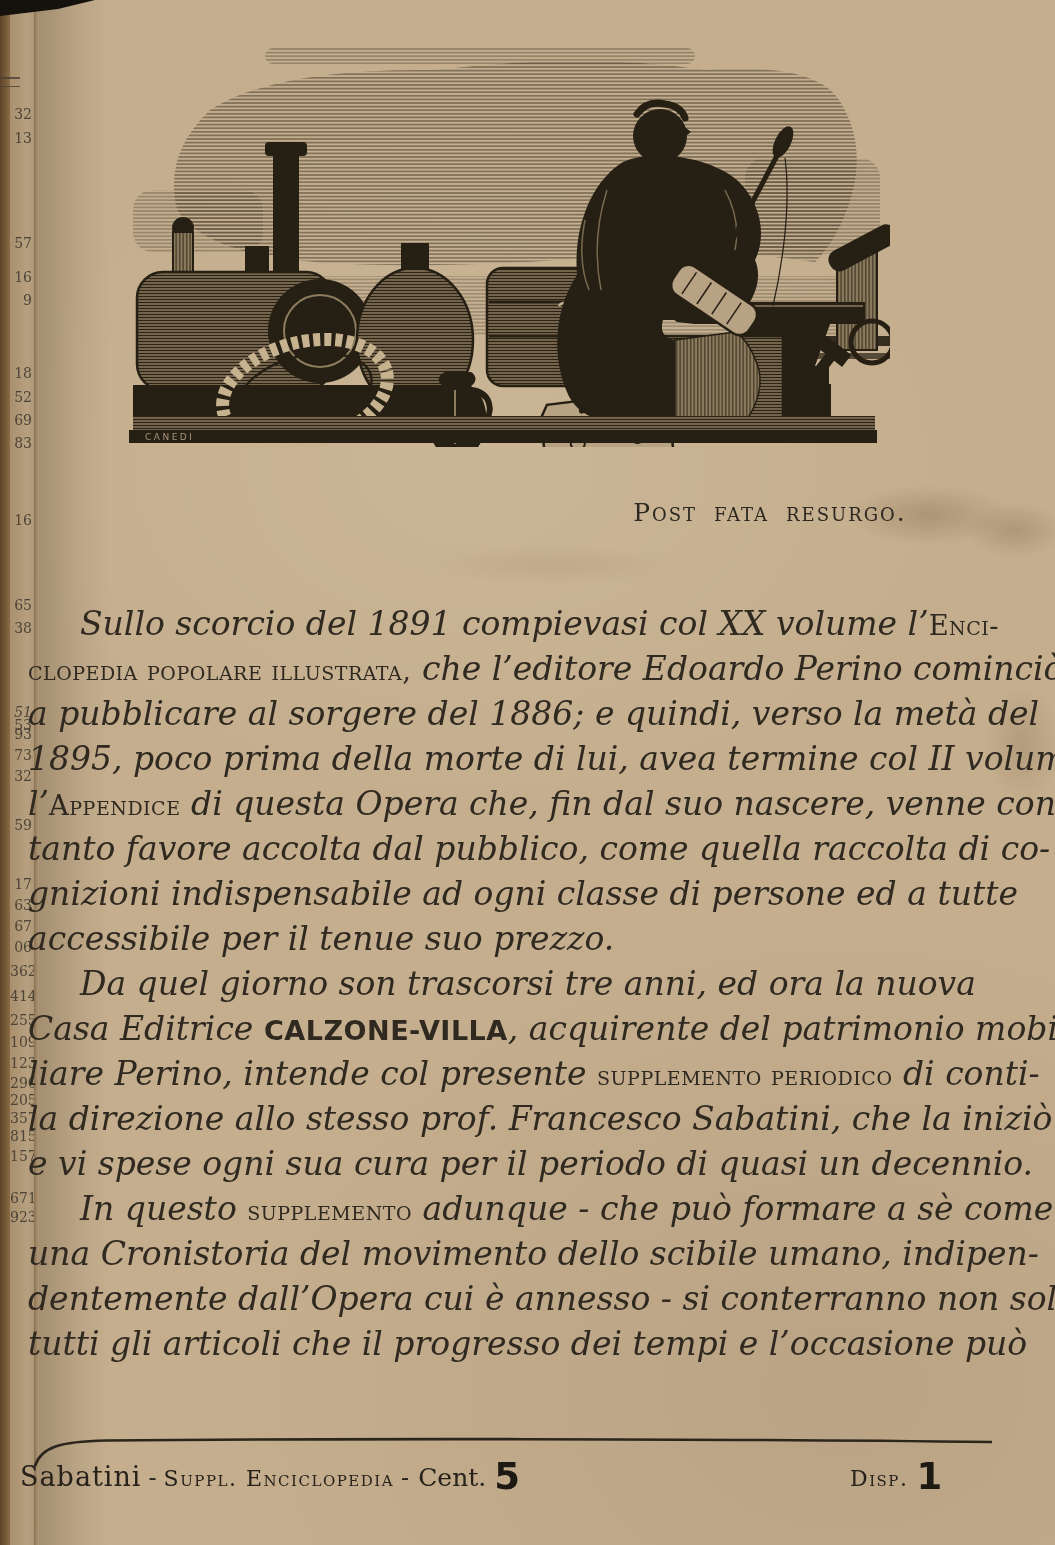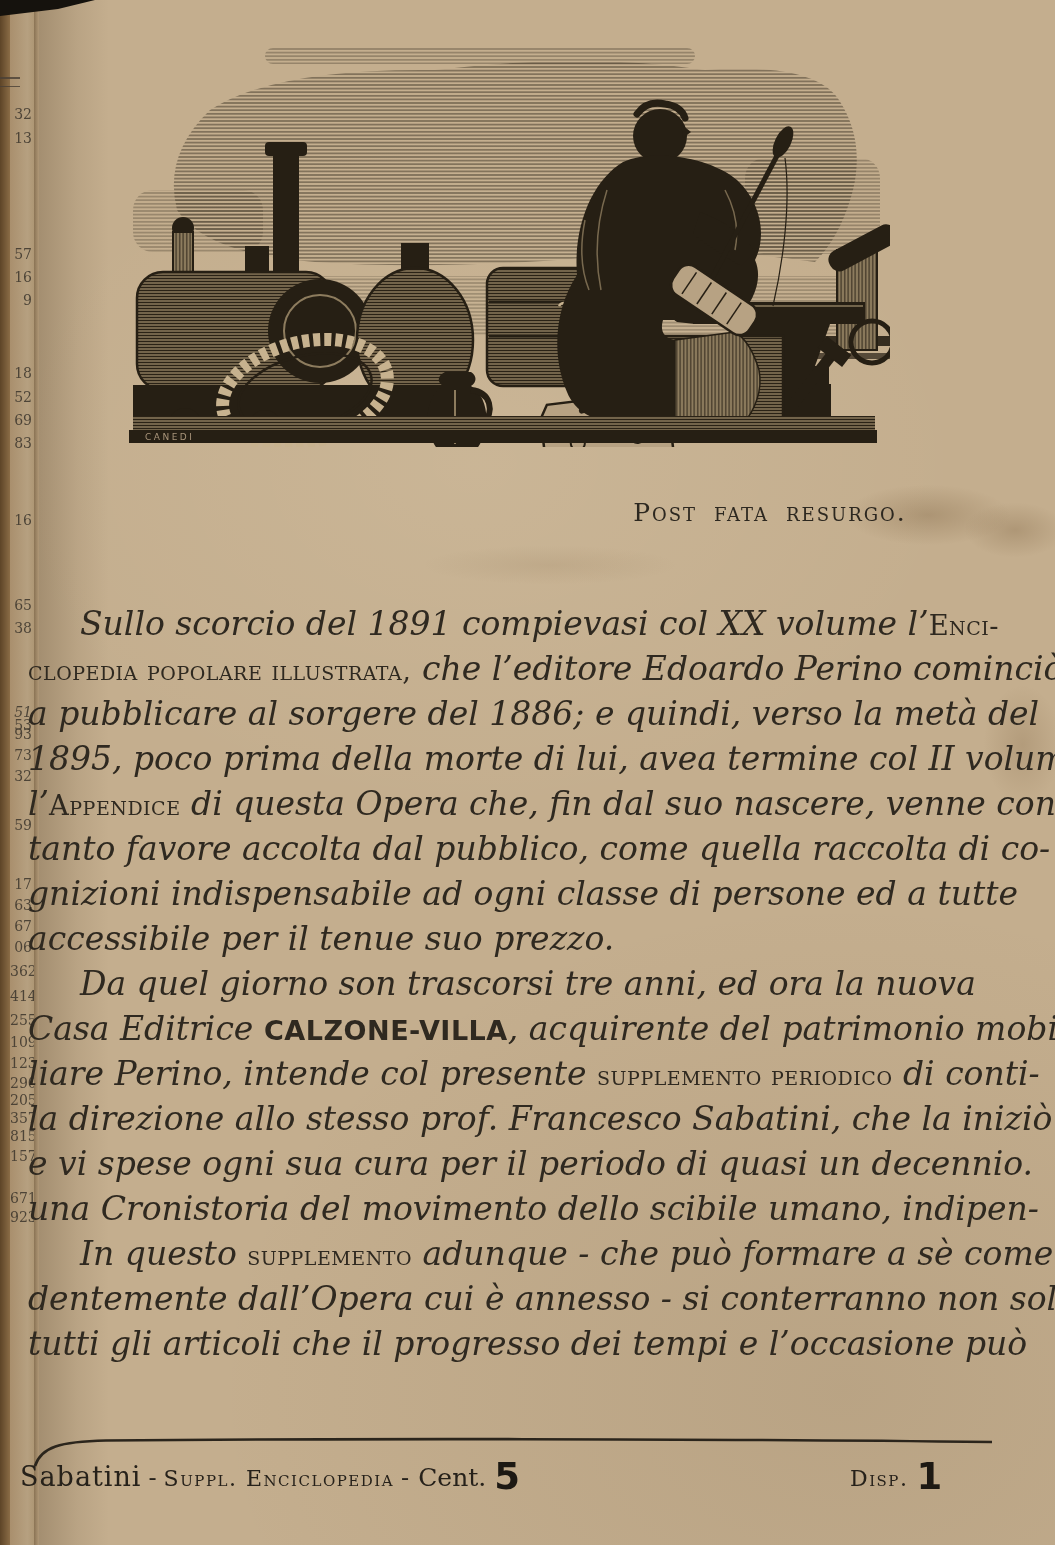--- a/index.html
+++ b/index.html
@@ -64,21 +64,21 @@
 </head>
 <body>
 
 <div class="page">
 
   <div class="curve-shadow"></div>
   <div class="edge-dark"></div>
   <div class="edge-strip" id="edge-strip">
       <div class="mnum" style="top: 106px;">32</div>
       <div class="mnum" style="top: 130px;">13</div>
-      <div class="mnum" style="top: 246px;">57</div>
+      <div class="mnum" style="top: 235px;">57</div>
       <div class="mnum" style="top: 269px;">16</div>
       <div class="mnum" style="top: 292px;">9</div>
       <div class="mnum" style="top: 365px;">18</div>
       <div class="mnum" style="top: 389px;">52</div>
       <div class="mnum" style="top: 412px;">69</div>
       <div class="mnum" style="top: 435px;">83</div>
       <div class="mnum" style="top: 489px; padding-left: 44px;">71</div>
       <div class="mnum" style="top: 512px;">16</div>
       <div class="mnum" style="top: 597px;">65</div>
       <div class="mnum" style="top: 620px;">38</div>
@@ -256,22 +256,22 @@
       <div class="bline"><span class="">1895, poco prima della morte di lui, avea termine col II volume</span></div>
       <div class="bline"><span class="">l’</span><span class="sc">Appendice</span><span class=""> di questa Opera che, fin dal suo nascere, venne con</span></div>
       <div class="bline"><span class="">tanto favore accolta dal pubblico, come quella raccolta di co-</span></div>
       <div class="bline"><span class="">gnizioni indispensabile ad ogni classe di persone ed a tutte</span></div>
       <div class="bline end"><span class="">accessibile per il tenue suo prezzo.</span></div>
       <div class="bline ind"><span class="">Da quel giorno son trascorsi tre anni, ed ora la nuova</span></div>
       <div class="bline"><span class="">Casa Editrice </span><span class="bld">CALZONE-VILLA</span><span class="">, acquirente del patrimonio mobi-</span></div>
       <div class="bline"><span class="">liare Perino, intende col presente </span><span class="sc">supplemento periodico</span><span class=""> di conti-</span></div>
       <div class="bline"><span class="">la direzione allo stesso prof. Francesco Sabatini, che la iniziò</span></div>
       <div class="bline end"><span class="">e vi spese ogni sua cura per il periodo di quasi un decennio.</span></div>
+      <div class="bline ind"><span class="">In questo </span><span class="sc">supplemento</span><span class=""> adunque - che può formare a sè come</span></div>
       <div class="bline"><span class="">una Cronistoria del movimento dello scibile umano, indipen-</span></div>
-      <div class="bline ind"><span class="">In questo </span><span class="sc">supplemento</span><span class=""> adunque - che può formare a sè come</span></div>
       <div class="bline"><span class="">dentemente dall’Opera cui è annesso - si conterranno non solo</span></div>
       <div class="bline"><span class="">tutti gli articoli che il progresso dei tempi e l’occasione può</span></div>
     </div>
 
   <svg class="footer-rule" width="980" height="36">
     <path d="M978,8 C700,4.5 300,4.5 92,6.5 C46,7.5 27,13 21,32" stroke="#2b251c" stroke-width="2.6" fill="none"></path>
   </svg>
 
   <div class="footer-left">
     <span class="f-name">Sabatini</span><span class="f-sep">-</span><span class="f-sc">Suppl. Enciclopedia</span><span class="f-sep">-</span><span class="f-cent">Cent.</span><span class="f-big">5</span>

